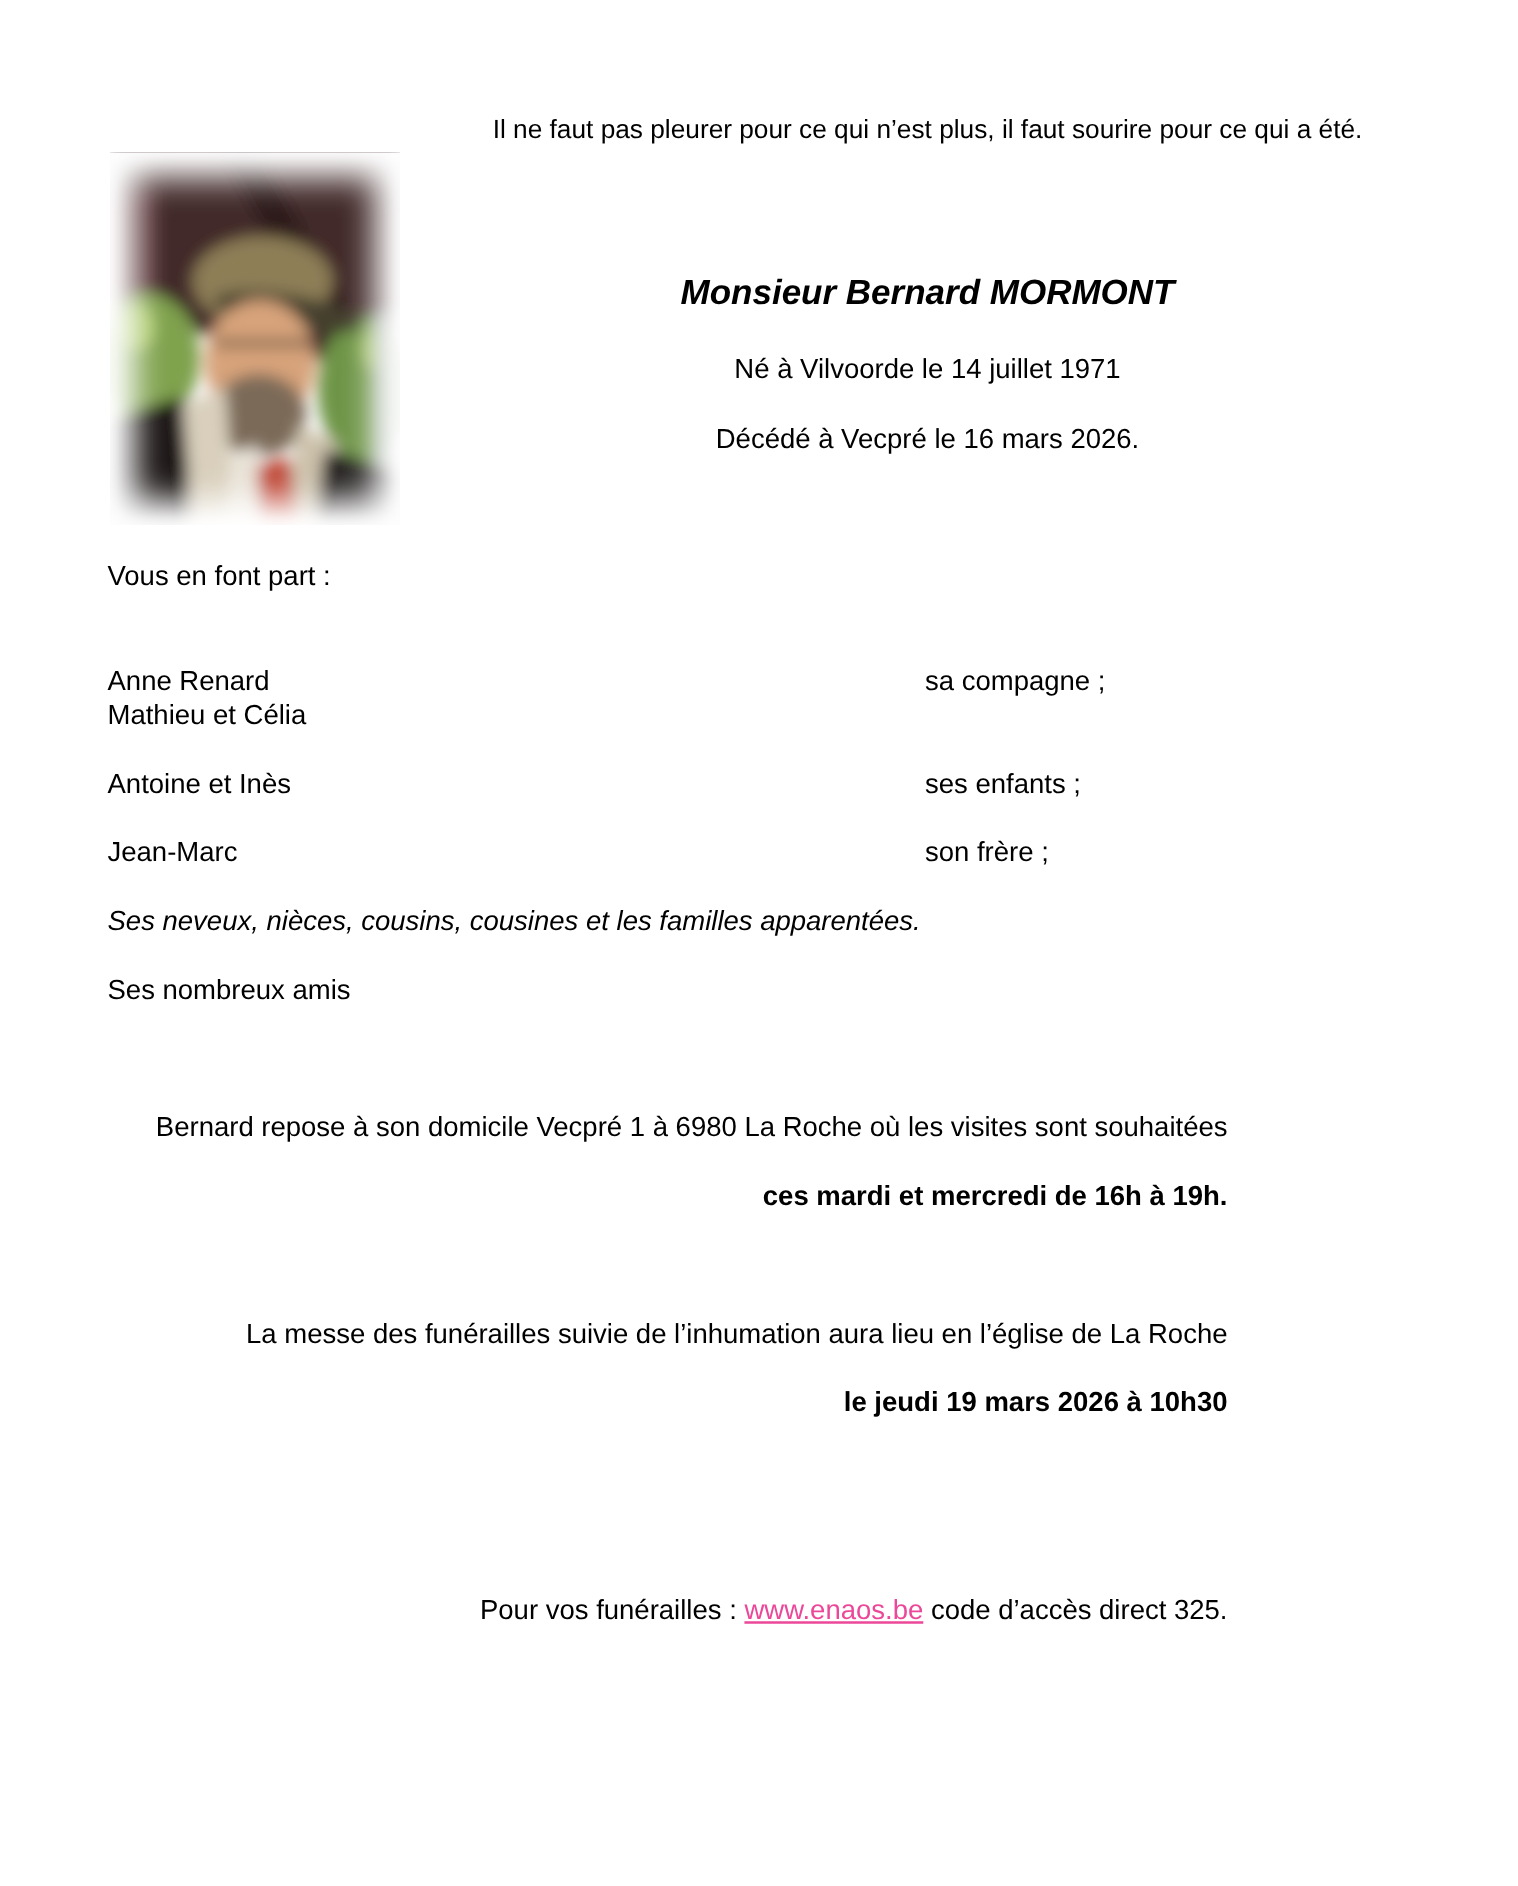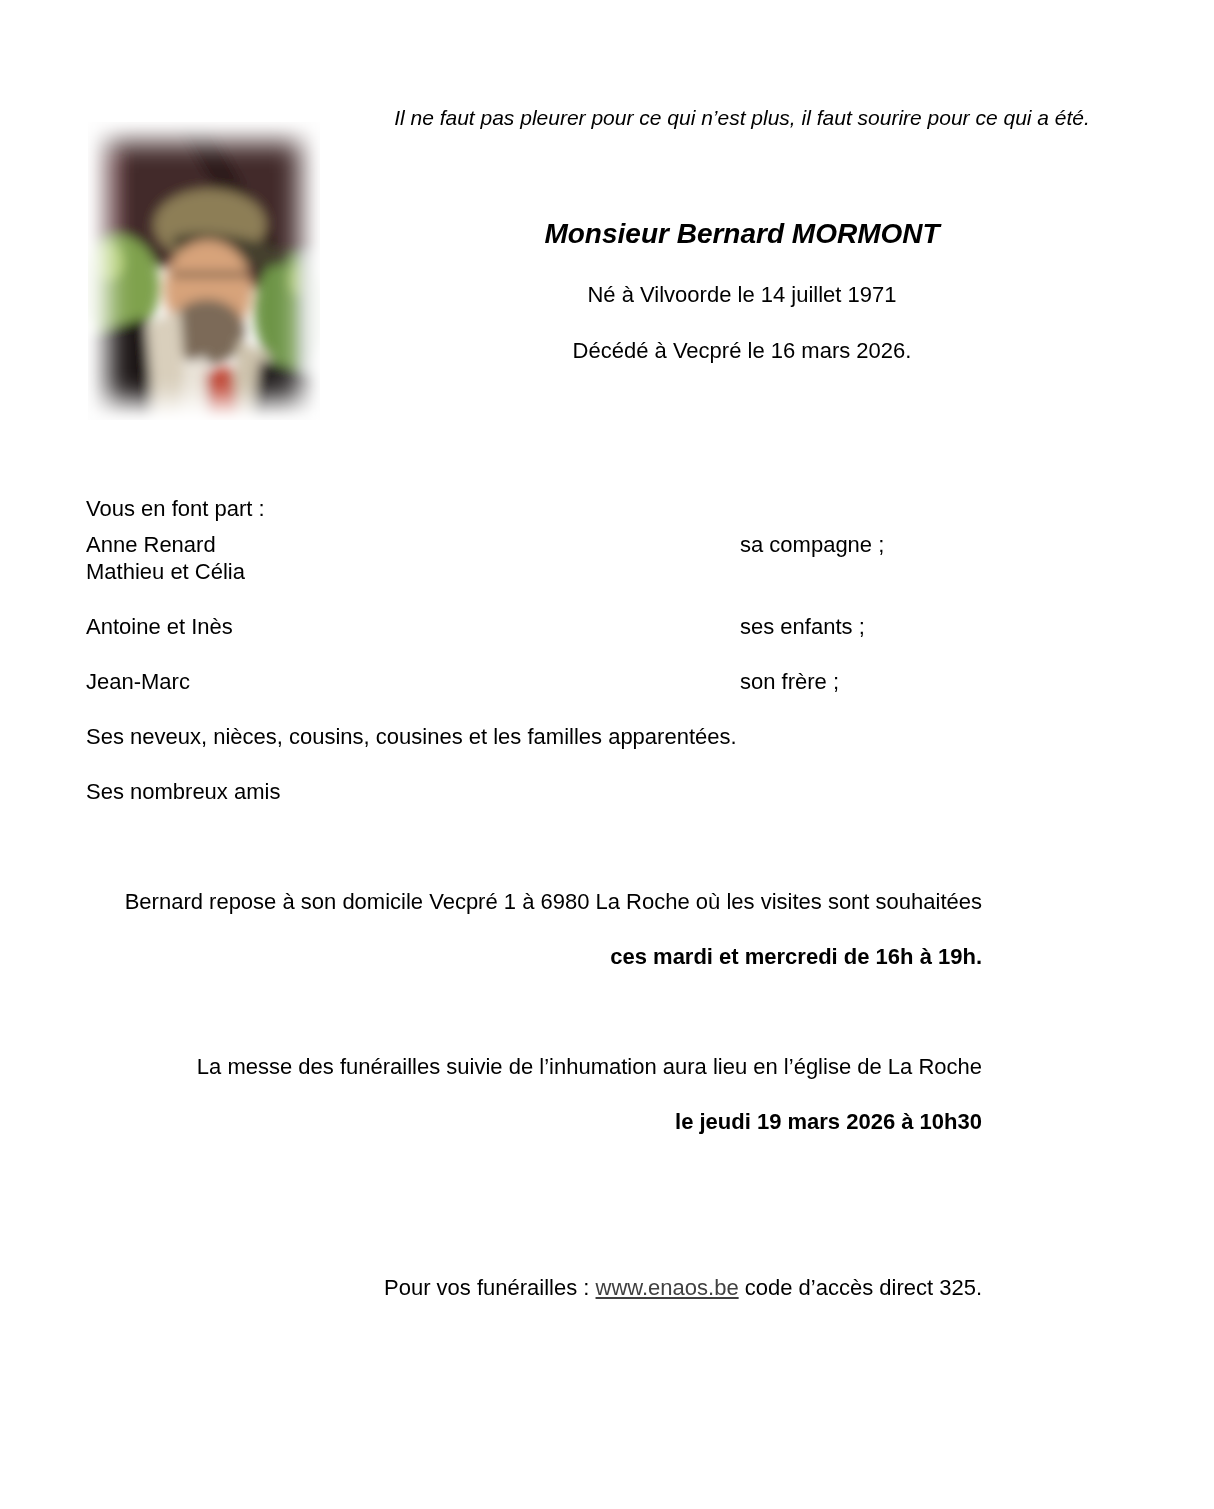--- a/index.html
+++ b/index.html
@@ -13,31 +13,31 @@
   .photo{
     position:absolute;left:88px;top:122px;width:232px;height:298px;
   }
   .photo svg{display:block;width:100%;height:100%;}
   .photo::after{
     content:"";position:absolute;inset:0;
     box-shadow:inset 0 0 26px 20px #ffffff;
   }
   
   .hdr{left:330px;width:824px;text-align:center;}
-  .quote{top:106px;font-size:21px;font-style:italic;}
+  .quote{top:92px;font-size:21px;}
   .title{top:218px;font-size:28px;font-weight:bold;font-style:italic;text-align:center;}
   .birth{top:282px;font-size:22px;}
   .death{top:338px;font-size:22px;}
   
   .left{left:86px;font-size:22px;}
-  .intro{top:448px;margin-top:48px;}
+  .intro{top:448px;}
   .frow{position:absolute;left:86px;width:1050px;font-size:22px;white-space:nowrap;}
   .frow .relation{position:absolute;left:654px;top:0;}
   .r0{top:532px;} .r1{top:559px;} .r2{top:614px;} .r3{top:669px;}
-  .others1{top:724px;} .others2{top:779px;}
+  .others1{top:724px;font-style:italic;} .others2{top:779px;}
   
   .cline{left:0;width:982px;text-align:right;font-size:22px;}
   .visits1{top:889px;}
   .visits2{top:944px;font-weight:bold;}
   .funeral1{top:1054px;font-weight:normal;}
   .funeral2{top:1109px;font-weight:bold;}
   .condol{top:1275px;}
   .condol span{white-space:pre;}
   .weblink{text-decoration:underline;cursor:pointer;}
 </style>
@@ -103,14 +103,14 @@
 <div class="abs left others1">Ses neveux, nièces, cousins, cousines et les familles apparentées.</div>
 <div class="abs left others2">Ses nombreux amis</div>
 
 <div class="abs cline visits1">Bernard repose à son domicile Vecpré 1 à 6980 La Roche où les visites sont souhaitées</div>
 <div class="abs cline visits2">ces mardi et mercredi de 16h à 19h.</div>
 
 <div class="abs cline funeral1">La messe des funérailles suivie de l’inhumation aura lieu en l’église de La Roche</div>
 <div class="abs cline funeral2">le jeudi 19 mars 2026 à 10h30</div>
 
 <div class="abs cline condol">
-  <span>Pour vos funérailles : </span><span class="weblink" id="condolLink" style="color: #404040;">www.enaos.be</span><span> code d’accès direct 325.</span>
+  <span>Pour vos funérailles : </span><span class="weblink" id="condolLink" style="color: #ec4899;">www.enaos.be</span><span> code d’accès direct 325.</span>
 </div>
 
 </body></html>

